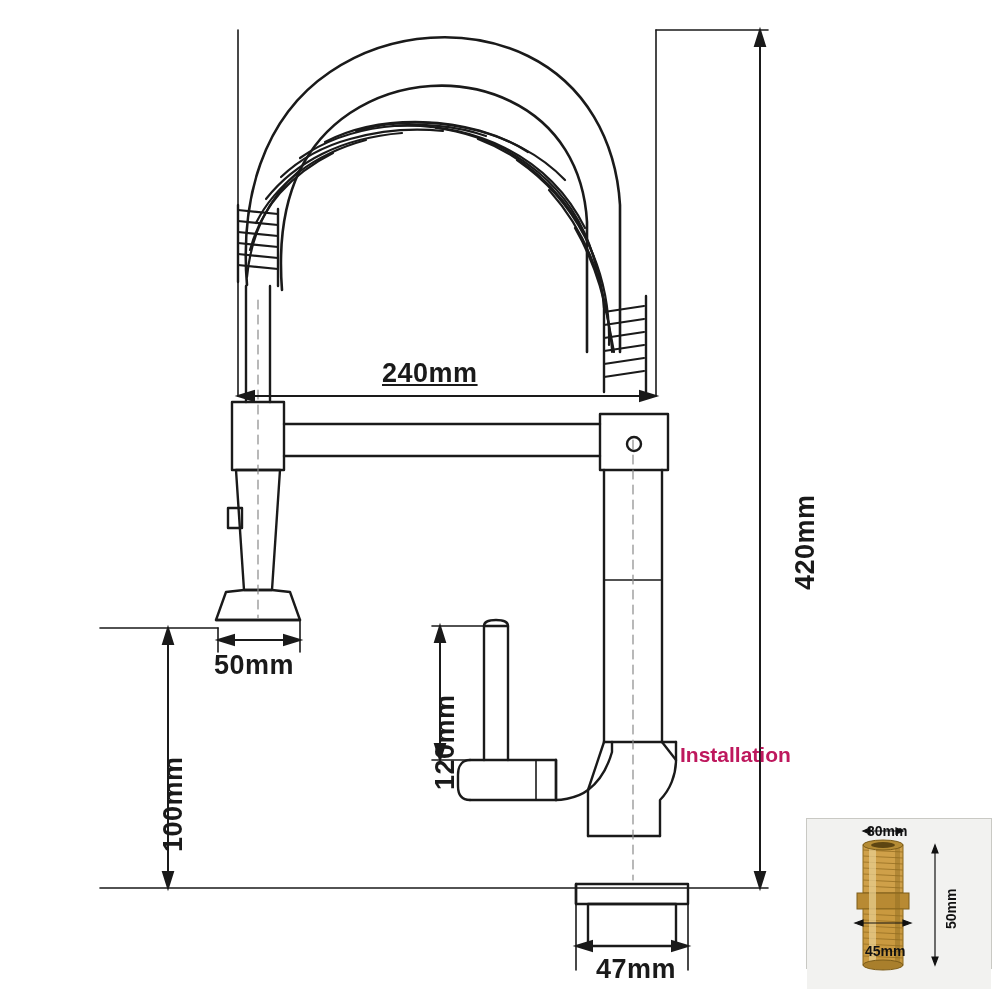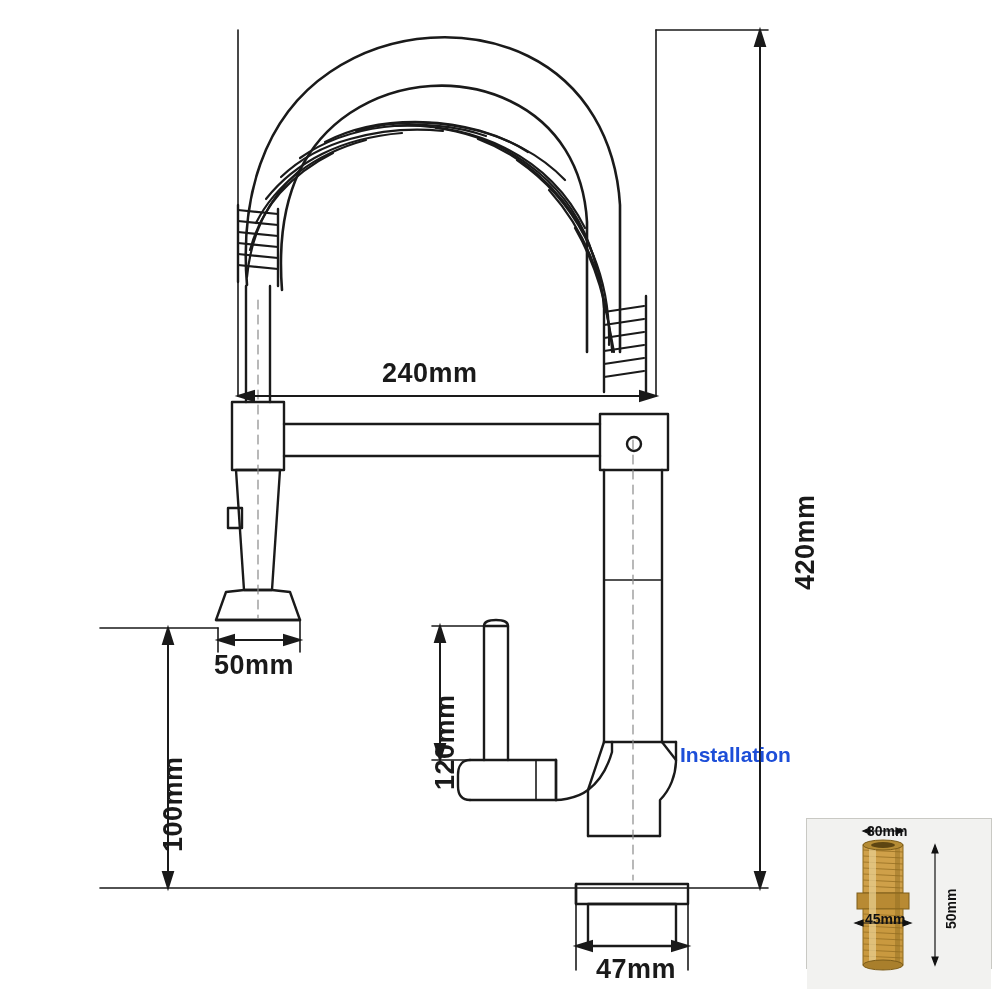--- a/index.html
+++ b/index.html
@@ -22,21 +22,21 @@
     font-weight: 700;
     letter-spacing: 0.5px;
     white-space: nowrap;
   }
   .vert {
     transform-origin: 0 0;
     transform: rotate(-90deg);
   }
   .note {
     position: absolute;
-    color: #1d4ed8;
+    color: #be185d;
     font-size: 21px;
     font-weight: 700;
     line-height: 1.25;
     white-space: nowrap;
   }
   .small-label {
     position: absolute;
     color: #111111;
     font-size: 14px;
     font-weight: 700;
@@ -208,21 +208,21 @@
 
       <g>
         <path d="M578,946 L686,946" fill="none"></path>
         <polygon points="576,946 592,941 592,951"></polygon>
         <polygon points="688,946 672,941 672,951"></polygon>
       </g>
 
     </g>
   </svg>
 
-  <div class="dim-label" style="left:382px; top:358px;">240mm</div>
+  <div class="dim-label" style="left:382px; top:358px;text-decoration:underline;">240mm</div>
 
   <div class="dim-label vert" style="left:790px; top:590px;">420mm</div>
 
   <div class="dim-label" style="left:214px; top:650px;">50mm</div>
 
   <div class="dim-label vert" style="left:158px; top:852px;">100mm</div>
 
   <div class="dim-label vert" style="left:430px; top:790px;">120mm</div>
 
   <div class="dim-label" style="left:584px; top:954px;margin-left:12px;">47mm</div>
@@ -285,16 +285,16 @@
         <polygon points="128,146 125,138 131,138"></polygon>
 
         <path d="M52,104 L100,104" fill="none"></path>
         <polygon points="48,104 56,101 56,107"></polygon>
         <polygon points="104,104 96,101 96,107"></polygon>
       </g>
     </svg>
 
     <div class="small-label" style="left:60px; top:4px;">30mm</div>
     <div class="small-label small-vert" style="left:136px; top:110px;">50mm</div>
-    <div class="small-label" style="left:58px; top:92px;">45mm</div>
+    <div class="small-label" style="left:58px; top:124px;">45mm</div>
   </div>
 
 </div>
 
 </body></html>

